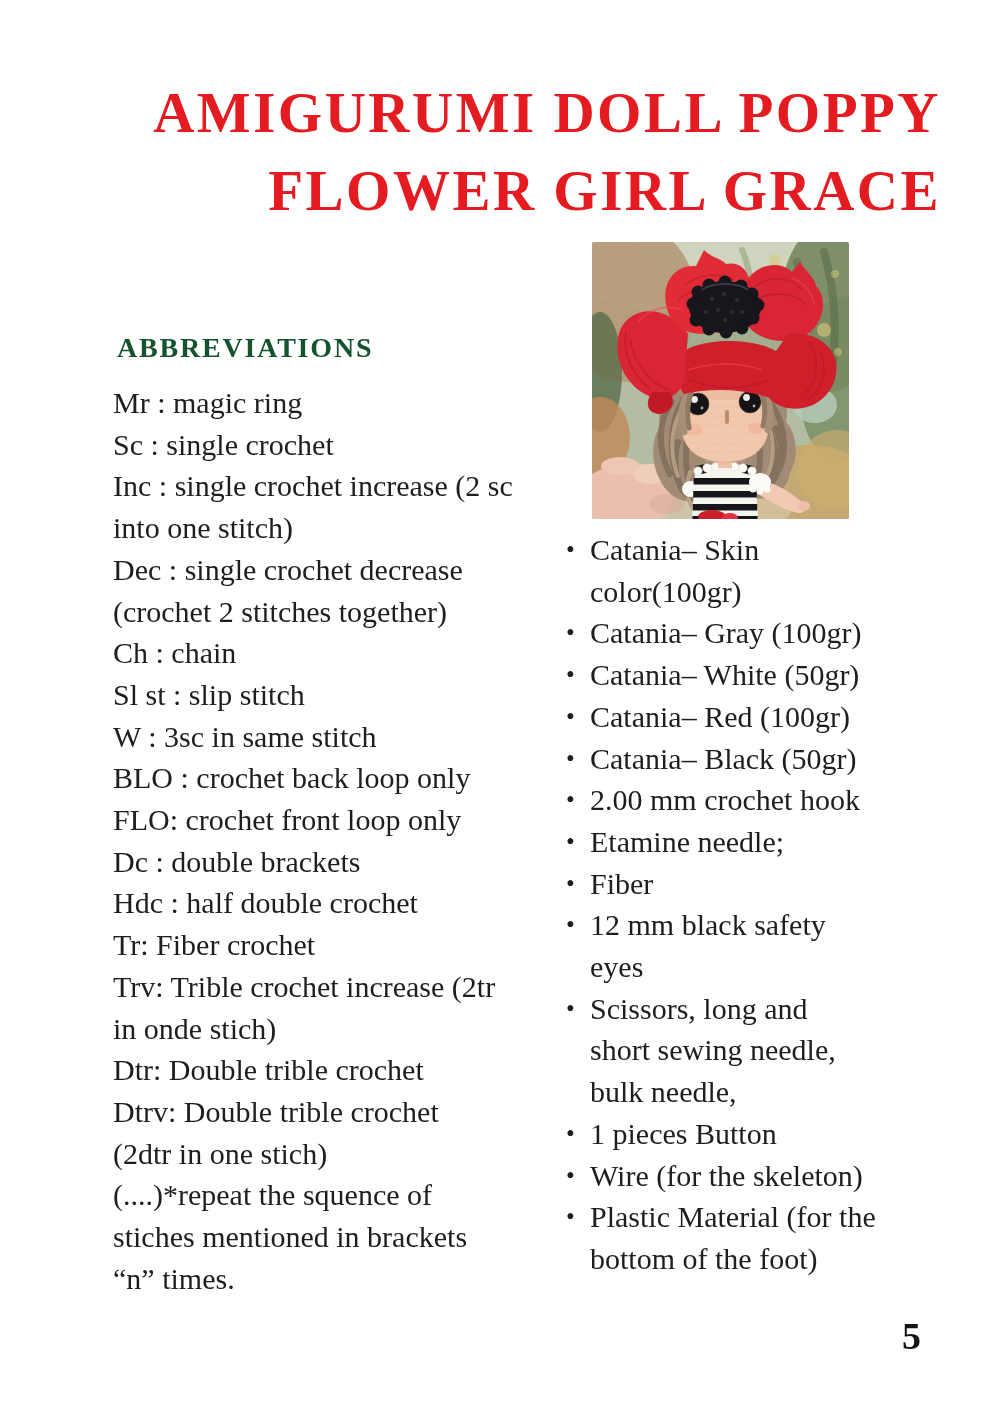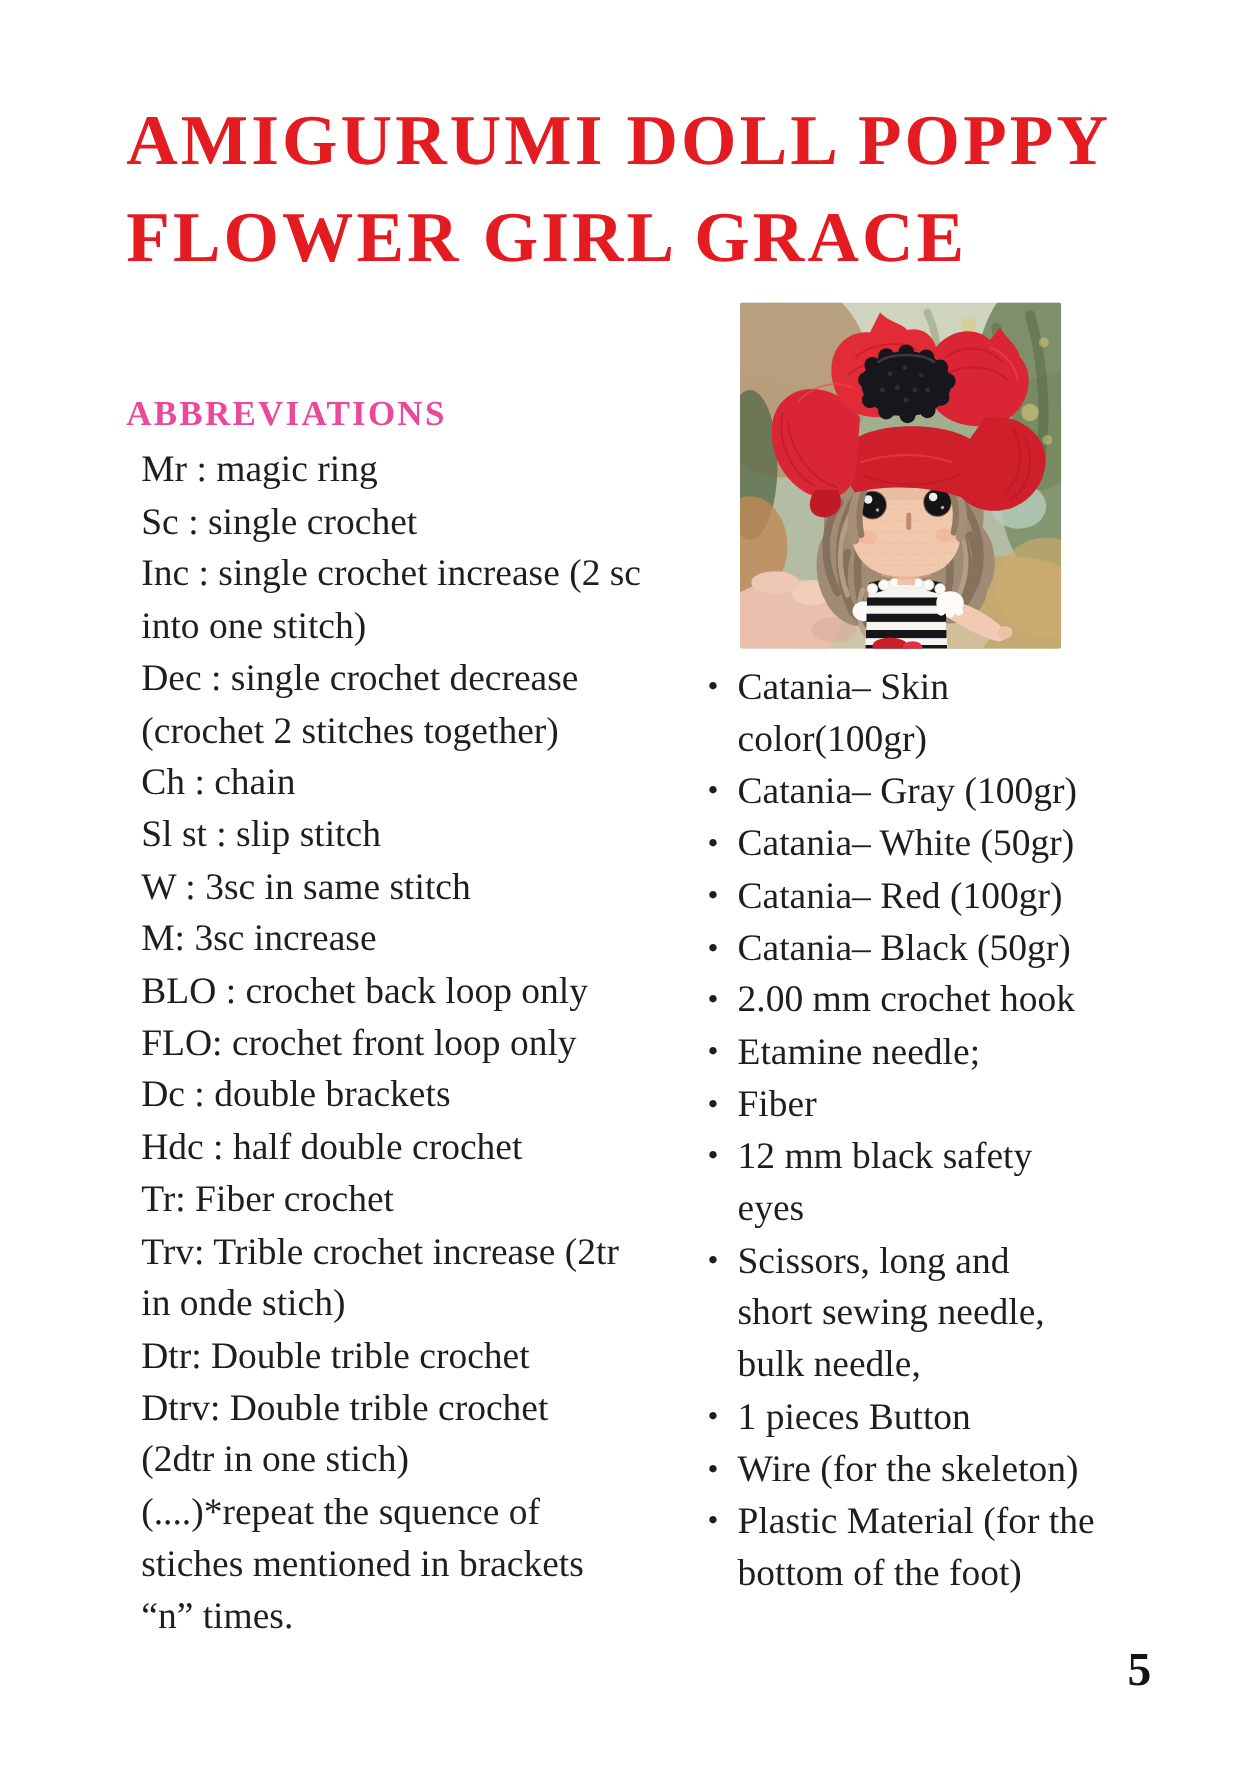--- a/index.html
+++ b/index.html
@@ -11,26 +11,27 @@
     color:#1e1e1e;
     overflow:hidden;
   }
   .title{
     position:absolute;left:101px;top:74px;margin:0;
     font-size:57px;line-height:78px;font-weight:700;
     letter-spacing:2.5px;
     color:#e41b20;
     white-space:pre-line;
     width:840px;
+    text-align:right;
   }
   .heading{
-    margin:0;
+    margin:16px;
     font-size:28px;line-height:36px;font-weight:700;
     letter-spacing:1.8px;
-    color:#ec4899;
+    color:#14532d;
   }
   .col-left{position:absolute;left:101px;top:314px;width:478px;}
   .abbr-list{margin-top:5px;font-size:30px;line-height:41.7px;margin-left:12px;}
   .abbr-list .li{white-space:pre-line;}
   .photo{
     position:absolute;left:592px;top:242px;margin:0;
     width:257px;height:277px;
     border-radius:2px;overflow:hidden;
   }
   .photo svg{display:block;}
@@ -60,21 +61,20 @@
     <div class="abbr-list">
         <div class="li">Mr : magic ring</div>
         <div class="li">Sc : single crochet</div>
         <div class="li">Inc : single crochet increase (2 sc
 into one stitch)</div>
         <div class="li">Dec : single crochet decrease
 (crochet 2 stitches together)</div>
         <div class="li">Ch : chain</div>
         <div class="li">Sl st : slip stitch</div>
         <div class="li">W : 3sc in same stitch</div>
-        <div class="li">M: 3sc increase</div>
         <div class="li">BLO : crochet back loop only</div>
         <div class="li">FLO: crochet front loop only</div>
         <div class="li">Dc : double brackets</div>
         <div class="li">Hdc : half double crochet</div>
         <div class="li">Tr: Fiber crochet</div>
         <div class="li">Trv: Trible crochet increase (2tr
 in onde stich)</div>
         <div class="li">Dtr: Double trible crochet</div>
         <div class="li">Dtrv: Double trible crochet
 (2dtr in one stich)</div>

